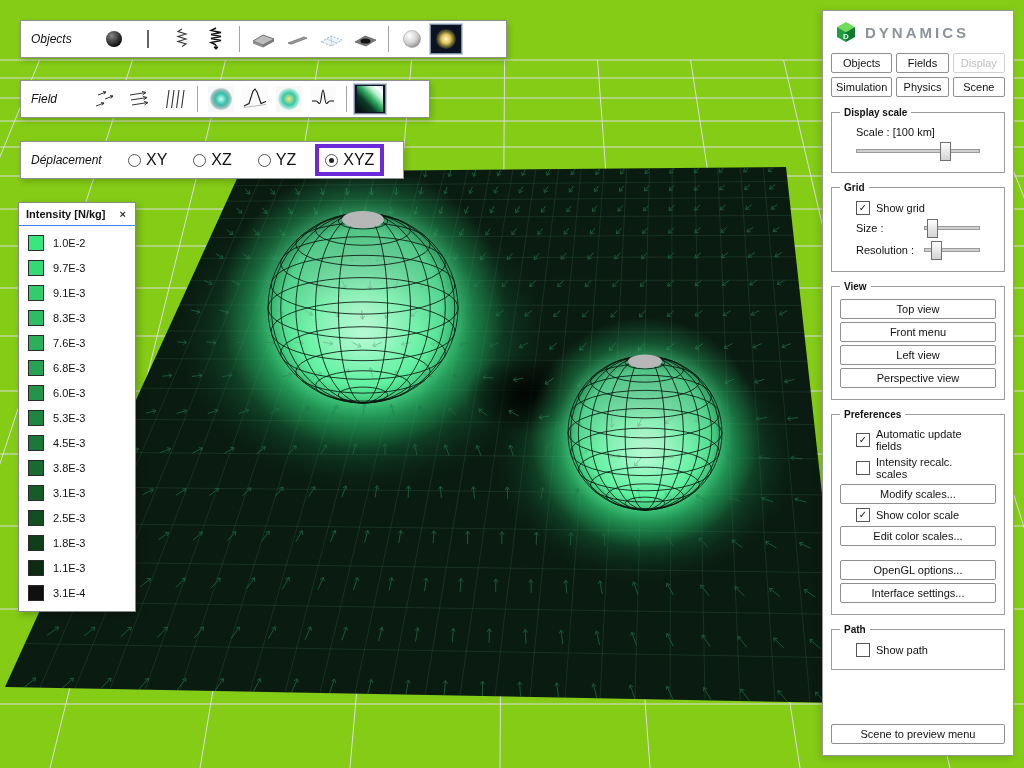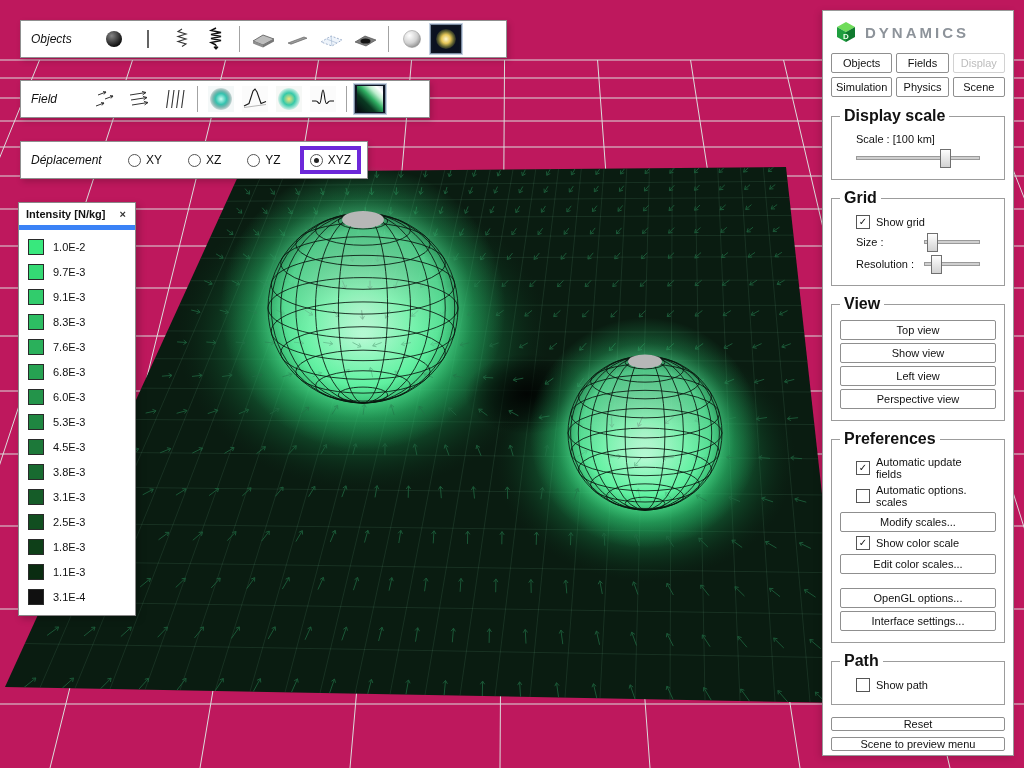--- a/index.html
+++ b/index.html
@@ -1,67 +1,67 @@
 <!DOCTYPE html>
 <html><head>
 <meta charset="utf-8">
 <style>
   html,body{margin:0;padding:0;background:#fff;}
   body{font-family:"Liberation Sans",sans-serif;color:#111;}
-  #stage{position:relative;width:1024px;height:768px;overflow:hidden;background:#be185d;}
+  #stage{position:relative;width:1024px;height:768px;overflow:hidden;background:#84cc16;}
   #scene-wrap{position:absolute;inset:0;z-index:0;}
 
   
   .toolbar{position:absolute;z-index:5;background:#fff;border:1px solid #8f8f8f;
     box-shadow:2px 3px 6px rgba(0,0,0,.18);display:flex;align-items:center;
     padding:0 10px;height:38px;box-sizing:border-box;}
   .tb-label{font-style:italic;font-size:12px;color:#111;flex:none;}
   #tb-objects{left:20px;top:20px;width:487px;}
   #tb-field{left:20px;top:80px;width:410px;}
-  #tb-move{left:20px;top:141px;width:348px;}
+  #tb-move{left:20px;top:141px;width:384px;}
   #tb-objects .tb-label{width:66px;}
   #tb-field .tb-label{width:58px;}
   #tb-move .tb-label{width:90px;}
   .icon-btn{width:32px;height:30px;border:1px solid transparent;background:transparent;
     padding:1px;margin:0 1px;display:flex;align-items:center;justify-content:center;cursor:pointer;}
   .icon-btn svg{width:26px;height:26px;display:block;}
   .icon-btn.sel{border:1px solid #7a8aa0;box-shadow:0 0 0 1px #c6d2e2;background:#0d1422;}
   .tb-sep{width:1px;height:26px;background:#a3a3a3;margin:0 6px;display:inline-block;}
 
   
-  #radio-group{display:flex;align-items:center;gap:12px;font-size:12px;}
+  #radio-group{display:flex;align-items:center;gap:12px;font-size:16px;}
   .radio-opt{display:inline-flex;align-items:center;border:1px solid transparent;padding:3px 6px;cursor:pointer;}
   .radio-opt.chosen{border:4px solid #6d28d9;}
   .radio{width:11px;height:11px;border:1px solid #555;border-radius:50%;background:#fff;
     display:inline-block;position:relative;margin-right:5px;flex:none;}
   .radio.on::after{content:'';position:absolute;left:3px;top:3px;width:5px;height:5px;border-radius:50%;background:#222;}
 
   
   #legend{position:absolute;left:18px;top:202px;width:116px;z-index:5;background:#fff;
     border:1px solid #888;box-shadow:3px 3px 7px rgba(0,0,0,.22);font-size:11px;}
   .legend-header{display:flex;justify-content:space-between;align-items:center;
-    padding:5px 7px;border-bottom:5px solid #3b82f6;font-weight:bold;}
+    padding:5px 7px;border-bottom:1px solid #3b82f6;font-weight:bold;}
   .legend-close{cursor:pointer;font-weight:bold;color:#333;padding:0 2px;}
   #legend-rows{padding:4px 0 6px;}
   .legend-row{display:flex;align-items:center;gap:9px;padding:4.5px 9px;text-align:center;}
   .swatch{width:14px;height:14px;border:1px solid #2a2a2a;flex:none;}
 
   
   #panel{position:absolute;left:822px;top:10px;width:192px;height:746px;z-index:6;
     background:#fff;border:1px solid #999;box-shadow:-2px 2px 7px rgba(0,0,0,.15);
     box-sizing:border-box;padding:8px;font-size:11px;display:flex;flex-direction:column;}
   .logo-row{display:flex;align-items:center;gap:8px;margin:2px 0 10px 4px;}
   .brand{font-size:15px;font-weight:bold;letter-spacing:3px;color:#8d939a;}
   .tabs{display:grid;grid-template-columns:1fr 1fr 1fr;gap:4px;margin-bottom:10px;}
   .pbtn{border:1px solid #8f8f8f;background:#fff;font-family:"Liberation Sans",sans-serif;
     font-size:11px;height:20px;border-radius:2px;cursor:pointer;color:#111;padding:0 4px;white-space:nowrap;}
   .pbtn.disabled{color:#bcbcbc;border-color:#d2d2d2;cursor:default;}
   .pbtn.full{width:100%;display:block;margin:3px 0;}
   fieldset{border:1px solid #9c9c9c;margin:0 0 9px 0;padding:4px 8px 8px;min-inline-size:auto;}
-  fieldset legend{font-size:16px;font-weight:bold;padding:0 4px;}
+  fieldset legend{font-size:10px;font-weight:bold;padding:0 4px;}
   .row{display:flex;align-items:center;gap:6px;margin:4px 16px;}
   .checkbox{width:12px;height:12px;border:1px solid #555;background:#fff;flex:none;
     display:inline-flex;align-items:center;justify-content:center;font-size:10px;line-height:10px;color:#111;cursor:pointer;}
   .slider{position:relative;height:18px;flex:1;min-width:40px;cursor:pointer;}
   .slider .track{position:absolute;left:0;right:0;top:7px;height:2px;background:#cfcfcf;border:1px solid #9a9a9a;}
   .slider .thumb{position:absolute;top:0;width:9px;height:17px;
     background:linear-gradient(180deg,#fefefe,#d2d2d2);border:1px solid #6f6f6f;}
   .lbl{flex:none;}
   .lbl.w62{width:62px;}
   #view-buttons .pbtn:nth-child(4){}
@@ -893,35 +893,35 @@
           <div class="track"></div>
           <div class="thumb" style="left: calc(22% - 5px);"></div>
         </div>
       </div>
     </fieldset>
 
     <fieldset>
       <legend>View</legend>
       <div id="view-buttons">
           <button class="pbtn full">Top view</button>
-          <button class="pbtn full">Show view</button>
+          <button class="pbtn full">Front menu</button>
           <button class="pbtn full">Left view</button>
           <button class="pbtn full">Perspective view</button>
         </div>
     </fieldset>
 
     <fieldset>
       <legend>Preferences</legend>
       <div class="row">
         <span class="checkbox" id="cb-autoupdate">✓</span>
         <span>Automatic update fields</span>
       </div>
       <div class="row">
         <span class="checkbox" id="cb-autorecalc"></span>
-        <span>Automatic options. scales</span>
+        <span>Intensity recalc. scales</span>
       </div>
       <button class="pbtn full">Modify scales...</button>
       <div class="row">
         <span class="checkbox" id="cb-showcolor">✓</span>
         <span>Show color scale</span>
       </div>
       <button class="pbtn full">Edit color scales...</button>
       <div class="gap8"></div>
       <button class="pbtn full">OpenGL options...</button>
       <button class="pbtn full">Interface settings...</button>
@@ -929,17 +929,16 @@
 
     <fieldset>
       <legend>Path</legend>
       <div class="row">
         <span class="checkbox" id="cb-showpath"></span>
         <span>Show path</span>
       </div>
     </fieldset>
 
     <div class="spacer"></div>
-    <button class="pbtn full">Reset</button>
     <button class="pbtn full">Scene to preview menu</button>
   </div>
 
 </div>
 
 </body></html>

